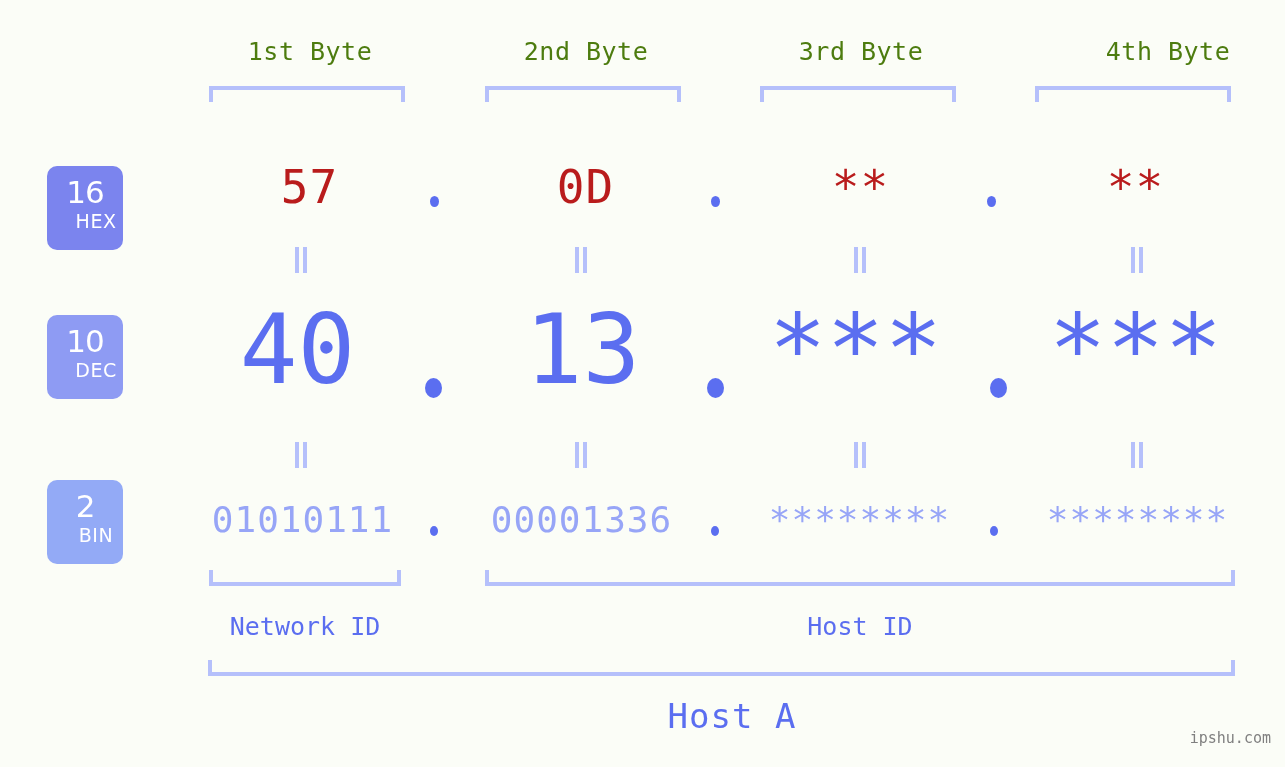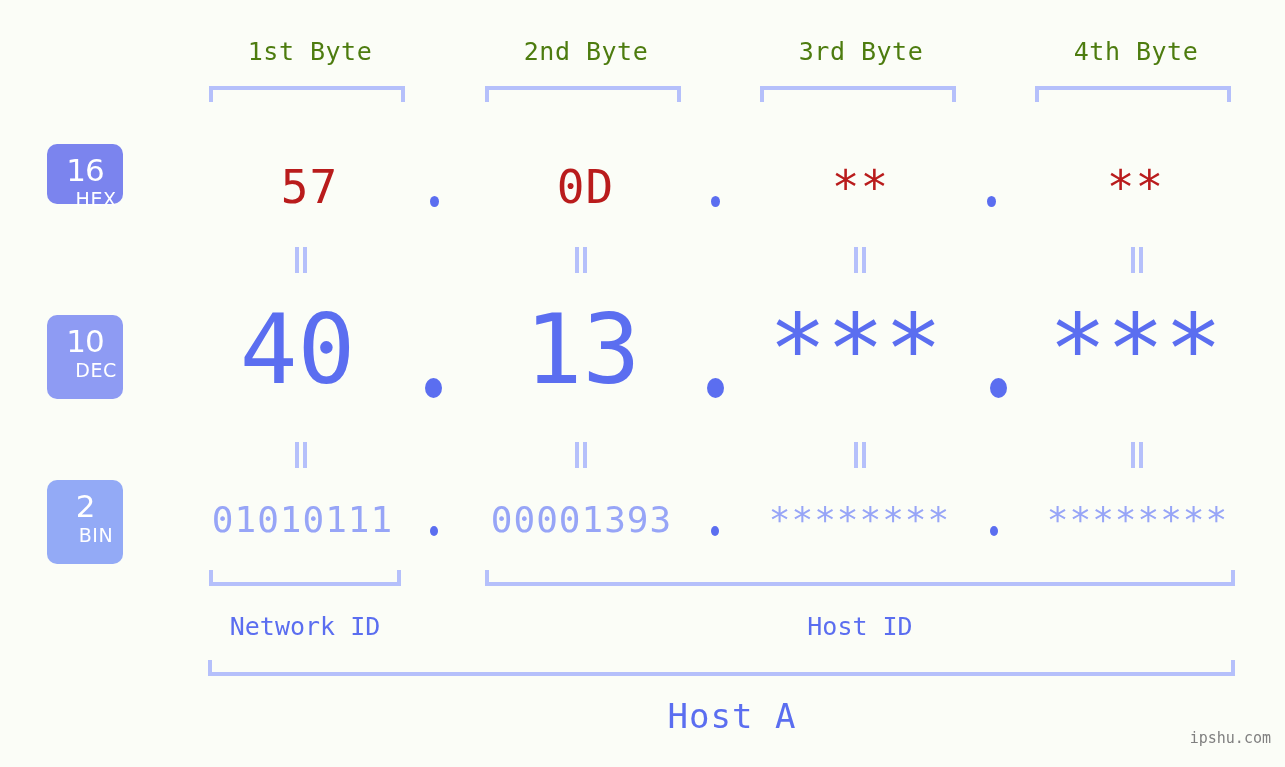--- a/index.html
+++ b/index.html
@@ -69,21 +69,21 @@
     font-weight: 400;
     letter-spacing: -1px;
   }
   .badge .abbr {
     display: block;
     font-family: "DejaVu Sans", sans-serif;
     letter-spacing: 0.5px;
     padding-left: 22px;
   }
 
-  .badge-hex { top: 144px;  height: 60px; background: #7b84ee; }
+  .badge-hex { top: 166px;  height: 84px; background: #7b84ee; }
   .badge-hex .num  { font-size: 31px; line-height: 36px; padding-top: 8px; }
   .badge-hex .abbr { font-size: 19px; line-height: 22px; }
 
   .badge-dec { top: 315px;  height: 84px; background: #8e9bf3; }
   .badge-dec .num  { font-size: 31px; line-height: 36px; padding-top: 8px; }
   .badge-dec .abbr { font-size: 19px; line-height: 22px; }
 
   .badge-bin { top: 480px;  height: 84px; background: #93aaf6; }
   .badge-bin .num  { font-size: 31px; line-height: 36px; padding-top: 8px; }
   .badge-bin .abbr { font-size: 19px; line-height: 22px; }
@@ -200,21 +200,21 @@
   }
 </style>
 </head>
 <body>
 
 <div id="stage">
 
   <div class="byte-label" style="left:195px; width:230px;">1st Byte</div>
   <div class="byte-label" style="left:471px; width:230px;">2nd Byte</div>
   <div class="byte-label" style="left:746px; width:230px;">3rd Byte</div>
-  <div class="byte-label" style="left:1021px; width:230px;">4th Byte</div>
+  <div class="byte-label" style="left:1053px; width:230px;">4th Byte</div>
 
   <div class="bracket-down" style="left:209px;  top:86px; width:196px;"></div>
   <div class="bracket-down" style="left:485px;  top:86px; width:196px;"></div>
   <div class="bracket-down" style="left:760px;  top:86px; width:196px;"></div>
   <div class="bracket-down" style="left:1035px; top:86px; width:196px;"></div>
 
   <div class="badge badge-hex">
     <span class="num">16</span>
     <span class="abbr">HEX</span>
   </div>
@@ -277,21 +277,21 @@
       <i></i>
     </div>
   <div class="eq" style="left:1128px; top:442px;">
       <i></i>
       <i></i>
     </div>
 
   <div class="row-bin">
     <div class="cell" style="left:185px; width:235px;">01010111</div>
     <div class="dot" style="left:430px;"></div>
-    <div class="cell" style="left:464px; width:235px;">00001393</div>
+    <div class="cell" style="left:464px; width:235px;">00001336</div>
     <div class="dot" style="left:711px;"></div>
     <div class="cell" style="left:742px; width:235px;">********</div>
     <div class="dot" style="left:990px;"></div>
     <div class="cell" style="left:1020px; width:235px;">********</div>
   </div>
 
   <div class="bracket-up" style="left:209px; top:570px; width:192px;"></div>
   <div class="bracket-up" style="left:485px; top:570px; width:750px;"></div>
 
   <div class="caption caption-id" style="left:750px; top:610px; width:220px;">Host ID</div>

